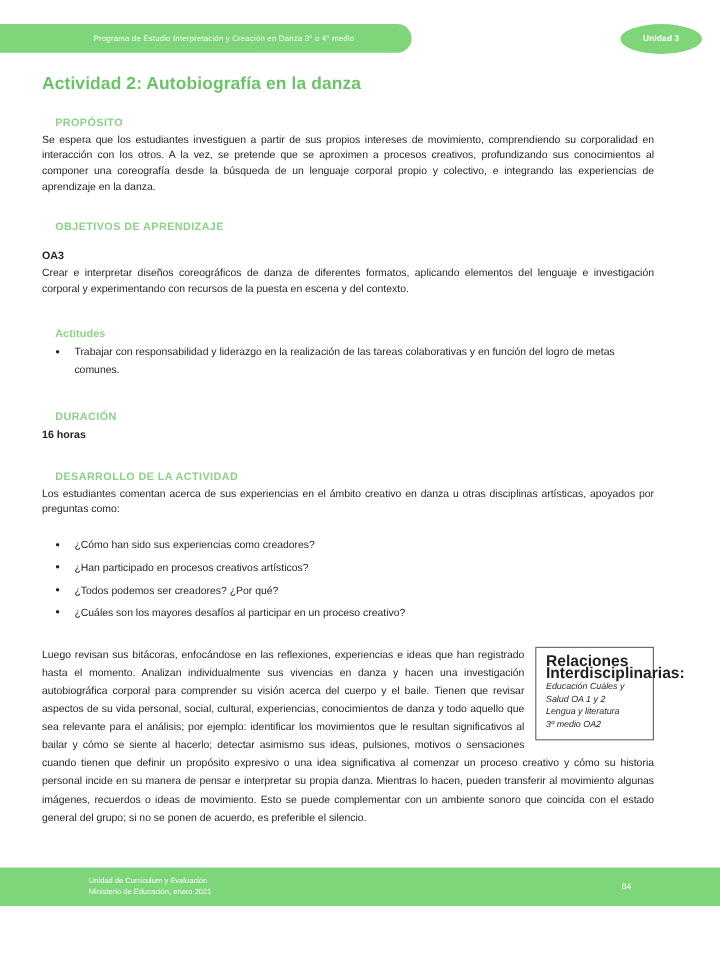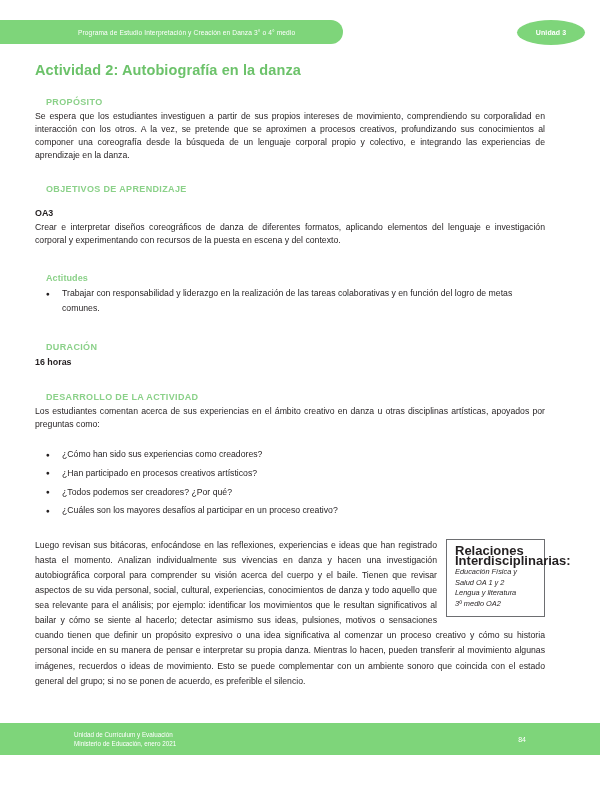--- a/index.html
+++ b/index.html
@@ -238,21 +238,21 @@
     <li>¿Todos podemos ser creadores? ¿Por qué?</li>
     <li>¿Cuáles son los mayores desafíos al participar en un proceso creativo?</li>
   </ul>
 
   <div class="gap-md"></div>
 
   <div class="flowtext">
     <div class="rel-box">
       <div class="rel-box-title">Relaciones</div>
       <div class="rel-box-title">Interdisciplinarias:</div>
-      <div class="rel-box-line">Educación Física y</div>
+      <div class="rel-box-line">Educación Cuáles y</div>
       <div class="rel-box-line">Salud OA 1 y 2</div>
       <div class="rel-box-line">Lengua y literatura</div>
       <div class="rel-box-line">3º medio OA2</div>
     </div>
     <p>Luego revisan sus bitácoras, enfocándose en las reflexiones, experiencias e ideas que han registrado hasta el momento. Analizan individualmente sus vivencias en danza y hacen una investigación autobiográfica corporal para comprender su visión acerca del cuerpo y el baile. Tienen que revisar aspectos de su vida personal, social, cultural, experiencias, conocimientos de danza y todo aquello que sea relevante para el análisis; por ejemplo: identificar los movimientos que le resultan significativos al bailar y cómo se siente al hacerlo; detectar asimismo sus ideas, pulsiones, motivos o sensaciones cuando tienen que definir un propósito expresivo o una idea significativa al comenzar un proceso creativo y cómo su historia personal incide en su manera de pensar e interpretar su propia danza. Mientras lo hacen, pueden transferir al movimiento algunas imágenes, recuerdos o ideas de movimiento. Esto se puede complementar con un ambiente sonoro que coincida con el estado general del grupo; si no se ponen de acuerdo, es preferible el silencio.</p>
     <div class="clearer"></div>
   </div>
 
 </div>
 

